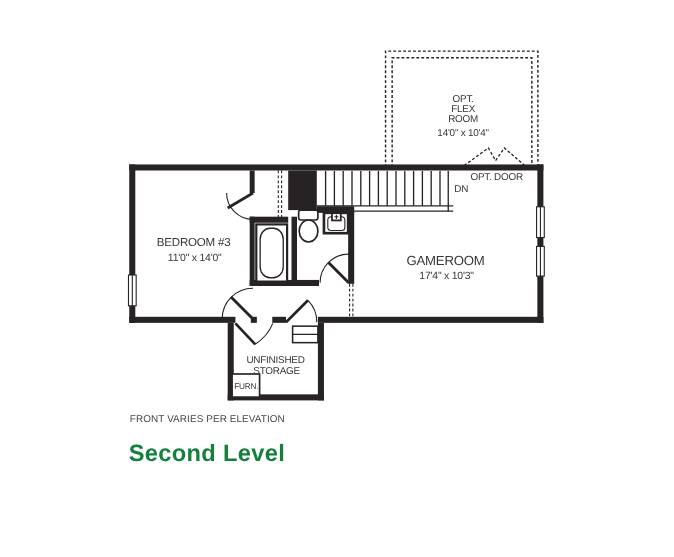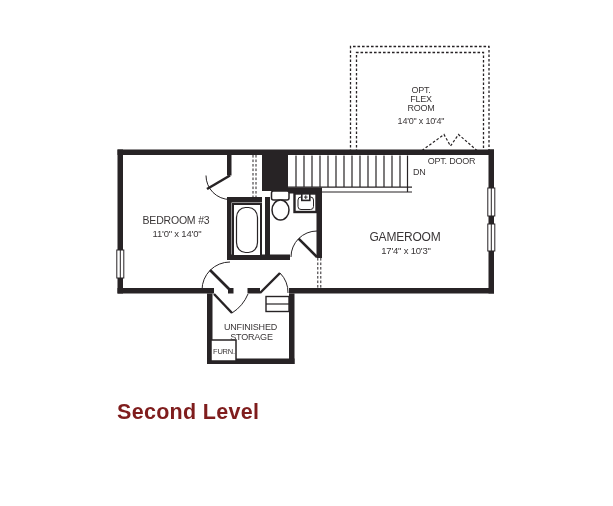--- a/index.html
+++ b/index.html
@@ -12,21 +12,21 @@
     fill:#3a3637;
     font-family:"Liberation Sans",sans-serif;
     letter-spacing:-0.2px;
   }
   .note{
     position:absolute;left:118px;top:376px;
     font-size:9px;color:#4a4547;letter-spacing:0.1px;white-space:nowrap;
   }
   .title{
     position:absolute;left:117px;top:400px;
-    font-size:21.5px;font-weight:bold;color:#7f1d1d;letter-spacing:0.3px;white-space:nowrap;
+    font-size:21.5px;font-weight:bold;color:#15803d;letter-spacing:0.3px;white-space:nowrap;
   }
   .wall{fill:#272325;}
   .ln{stroke:#272325;fill:none;}
   .fixture{stroke:#272325;fill:#ffffff;}
 </style>
 </head>
 <body>
 
 <div class="page">
 
@@ -161,15 +161,16 @@
       <text x="405" y="241" font-size="12" text-anchor="middle">GAMEROOM</text>
       <text x="406" y="253.5" font-size="9.5" text-anchor="middle">17'4" x 10'3"</text>
 
       <text x="250.5" y="330" font-size="9" text-anchor="middle">UNFINISHED</text>
       <text x="251.5" y="340" font-size="9" text-anchor="middle">STORAGE</text>
 
       <text x="213" y="353.5" font-size="7.5" text-anchor="start">FURN.</text>
     </g>
   </svg>
 
+  <div class="note">FRONT VARIES PER ELEVATION</div>
   <div class="title">Second Level</div>
 
 </div>
 
 </body></html>

